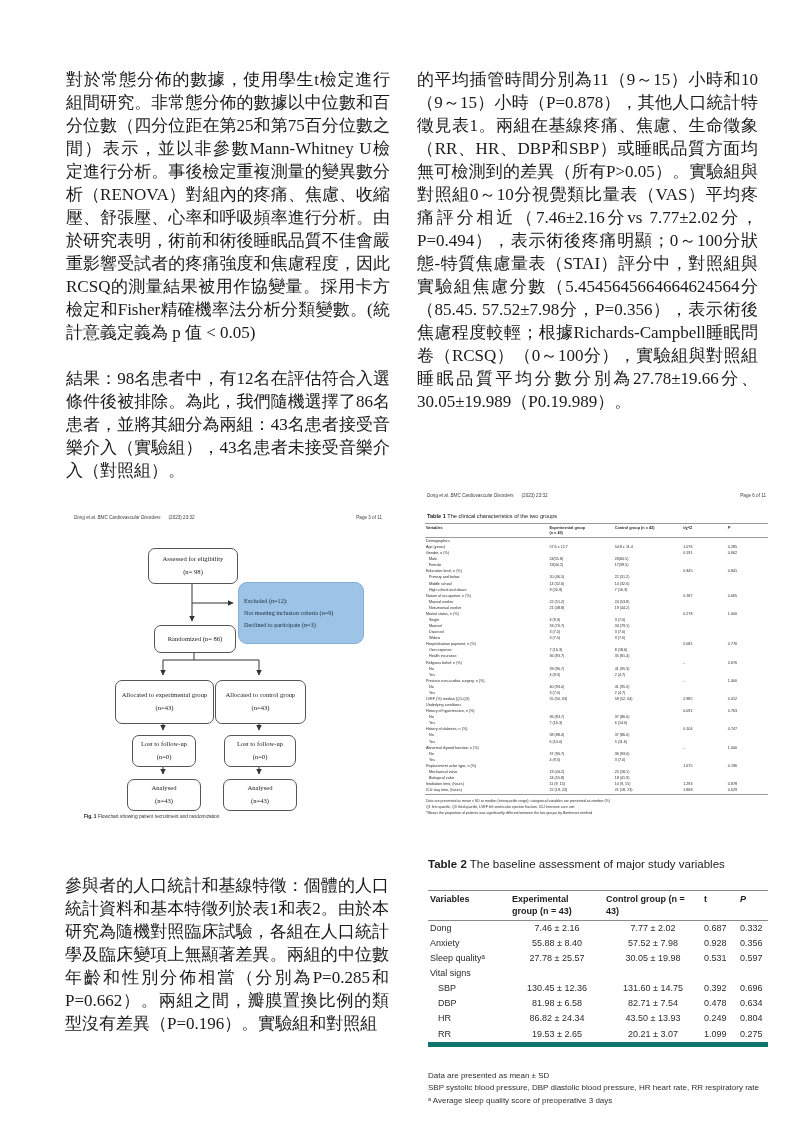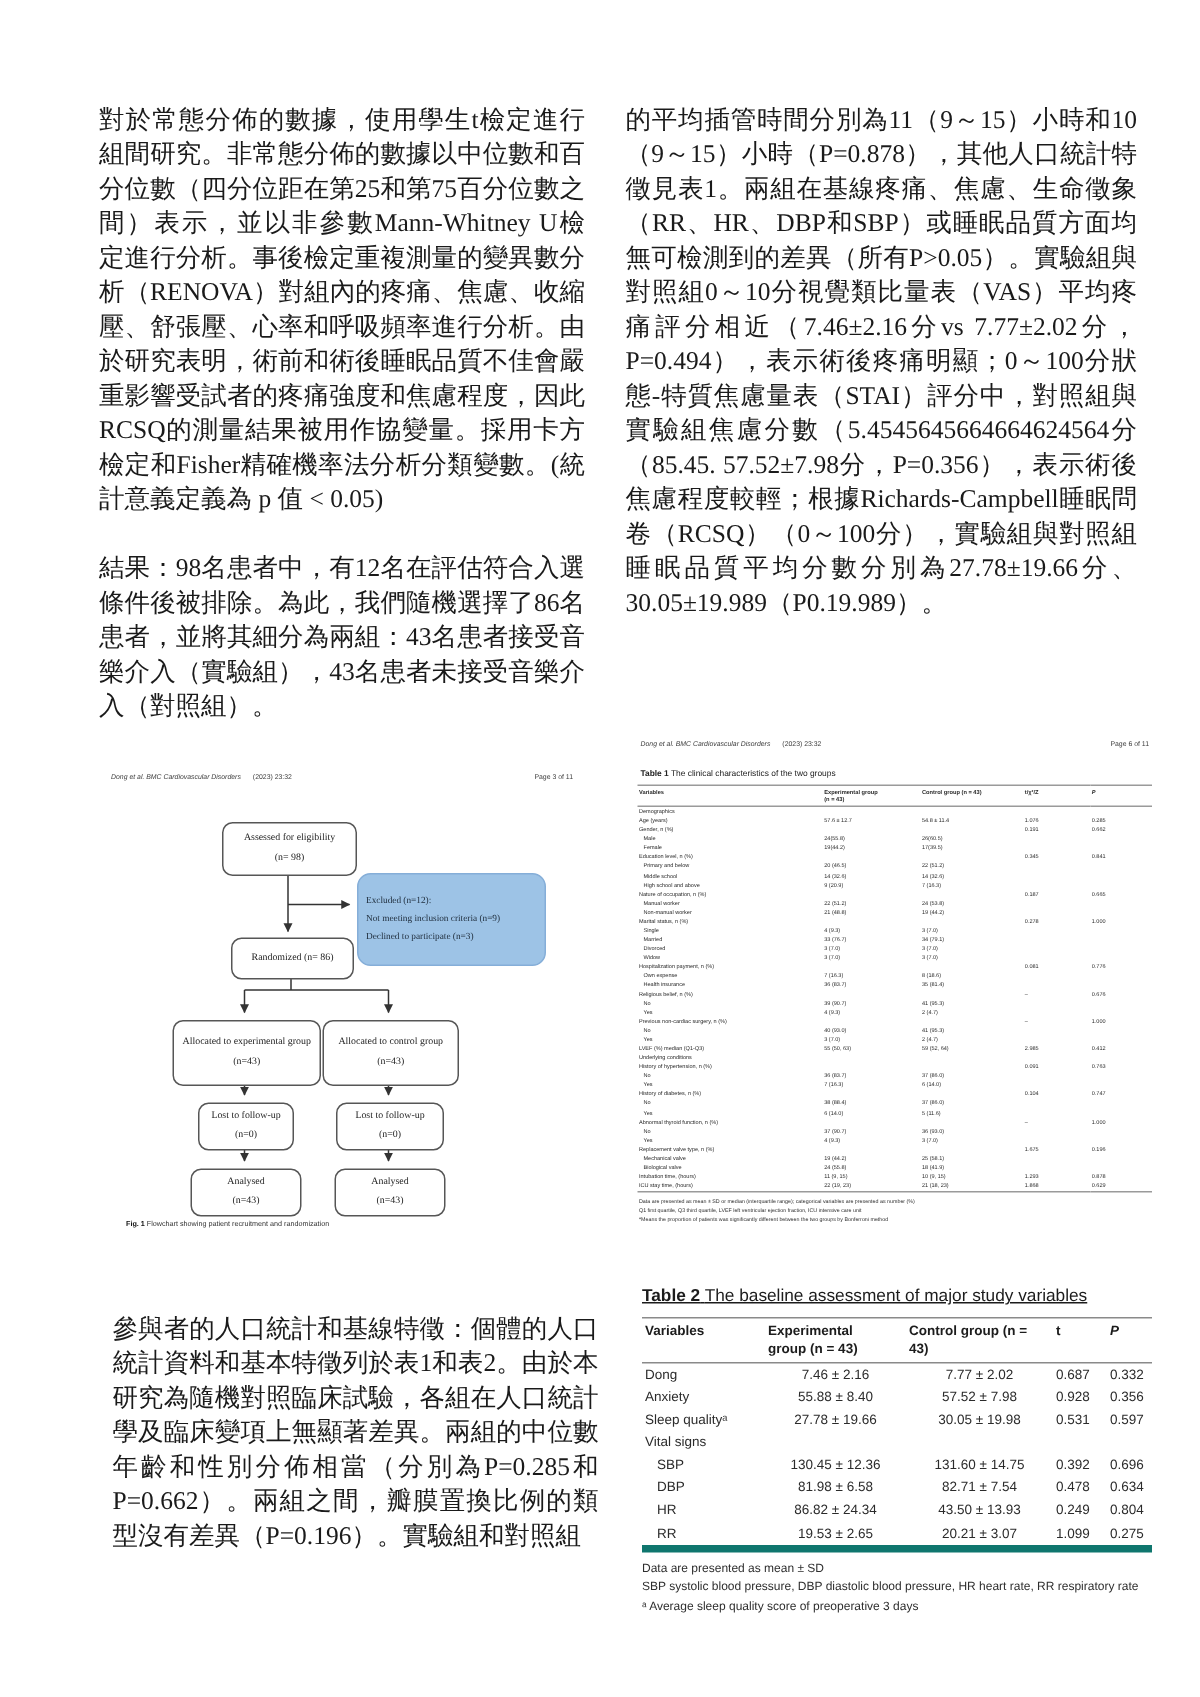--- a/index.html
+++ b/index.html
@@ -6,21 +6,21 @@
   body{width:800px;height:1131px;position:relative;overflow:hidden;
        font-family:"Liberation Serif",serif;color:#141414;}
   .page{position:absolute;inset:0;background:#fff;}
 
   
   .cn{font-size:17px;line-height:23px;text-align:justify;color:#1a1a1a;
       font-family:"Liberation Serif",serif;}
   #left-col{position:absolute;left:66px;top:68px;width:324px;}
   #left-col .p2{margin-top:23px;}
   #right-col{position:absolute;left:417px;top:68px;width:341px;}
-  #bottom-left{position:absolute;left:75px;top:874px;width:324px;}
+  #bottom-left{position:absolute;left:65px;top:874px;width:324px;}
 
   
   #figure1{position:absolute;left:60px;top:508px;width:330px;height:330px;background:#fff;}
   .mini-header{position:absolute;top:7px;left:14px;right:8px;display:flex;
                justify-content:space-between;font-size:4.6px;color:#3c3c3c;
                font-family:"Liberation Sans",sans-serif;}
   .mini-header .cit i{font-style:italic;}
   .mini-header .iss{margin-left:8px;}
   .fc-box{position:absolute;border:1px solid #565656;border-radius:7px;background:#fff;
           display:flex;flex-direction:column;align-items:center;justify-content:center;
@@ -45,33 +45,33 @@
               border-top:0.6px solid #9a9a9a;border-bottom:0.6px solid #9a9a9a;
               white-space:pre-line;font-size:3.8px;}
   table.t1 td{padding:0.55px 1px;vertical-align:top;overflow:hidden;}
   table.t1 tr:last-child td{border-bottom:0.6px solid #9a9a9a;}
   table.t1 .indent{padding-left:4px;}
   .t1-foot{font-size:3.55px;line-height:1.75;color:#2e2e2e;margin-top:3px;padding:0 1px;}
 
   
   #table2-block{position:absolute;left:428px;top:858px;width:340px;background:#fff;
                 font-family:"Liberation Sans",sans-serif;}
-  .t2-title{font-size:11.5px;color:#1c1c1c;margin-bottom:8px;text-decoration:underline;}
+  .t2-title{font-size:11.5px;color:#1c1c1c;margin-bottom:20px;}
   .t2-title b{font-weight:bold;}
   table.t2{width:100%;border-collapse:collapse;table-layout:fixed;
            font-size:9px;line-height:1.3;color:#2b2b2b;}
   table.t2 th{font-weight:bold;text-align:left;vertical-align:top;padding:3px 2px;
               border-top:1px solid #8a8a8a;border-bottom:1px solid #8a8a8a;
               white-space:pre-line;font-size:9px;color:#1c1c1c;}
   table.t2 th.it, table.t2 td.it{font-style:italic;}
   table.t2 td{padding:1.7px 2px;vertical-align:top;}
   table.t2 td.c-val{text-align:center;}
   table.t2 tr:last-child td{border-bottom:5px solid #0f766e;}
   table.t2 .indent{padding-left:10px;}
-  .t2-foot{font-size:8px;line-height:1.45;color:#2e2e2e;margin-top:5px;}
+  .t2-foot{font-size:8px;line-height:1.45;color:#2e2e2e;margin-top:23px;}
   .t2-foot div{margin-bottom:1px;}
 </style>
 </head>
 <body>
 
 <div class="page">
 
   <div id="left-col">
     <div class="cn p1">對於常態分佈的數據，使用學生t檢定進行組間研究。非常態分佈的數據以中位數和百分位數（四分位距在第25和第75百分位數之間）表示，並以非參數Mann-Whitney U檢定進行分析。事後檢定重複測量的變異數分析（RENOVA）對組內的疼痛、焦慮、收縮壓、舒張壓、心率和呼吸頻率進行分析。由於研究表明，術前和術後睡眠品質不佳會嚴重影響受試者的疼痛強度和焦慮程度，因此RCSQ的測量結果被用作協變量。採用卡方檢定和Fisher精確機率法分析分類變數。(統計意義定義為 p 值 &lt; 0.05)</div>
     <div class="cn p2">結果：98名患者中，有12名在評估符合入選條件後被排除。為此，我們隨機選擇了86名患者，並將其細分為兩組：43名患者接受音樂介入（實驗組），43名患者未接受音樂介入（對照組）。</div>
@@ -524,21 +524,21 @@
           </tr>
           <tr>
             <td class="c-lab">Anxiety</td>
             <td class="c-val">55.88 ± 8.40</td>
             <td class="c-val">57.52 ± 7.98</td>
             <td class="c-stat">0.928</td>
             <td class="c-stat">0.356</td>
           </tr>
           <tr>
             <td class="c-lab">Sleep qualityᵃ</td>
-            <td class="c-val">27.78 ± 19.66</td>
+            <td class="c-val">27.78 ± 25.57</td>
             <td class="c-val">30.05 ± 19.98</td>
             <td class="c-stat">0.531</td>
             <td class="c-stat">0.597</td>
           </tr>
           <tr>
             <td class="c-lab">Vital signs</td>
             <td class="c-val"></td>
             <td class="c-val"></td>
             <td class="c-stat"></td>
             <td class="c-stat"></td>

